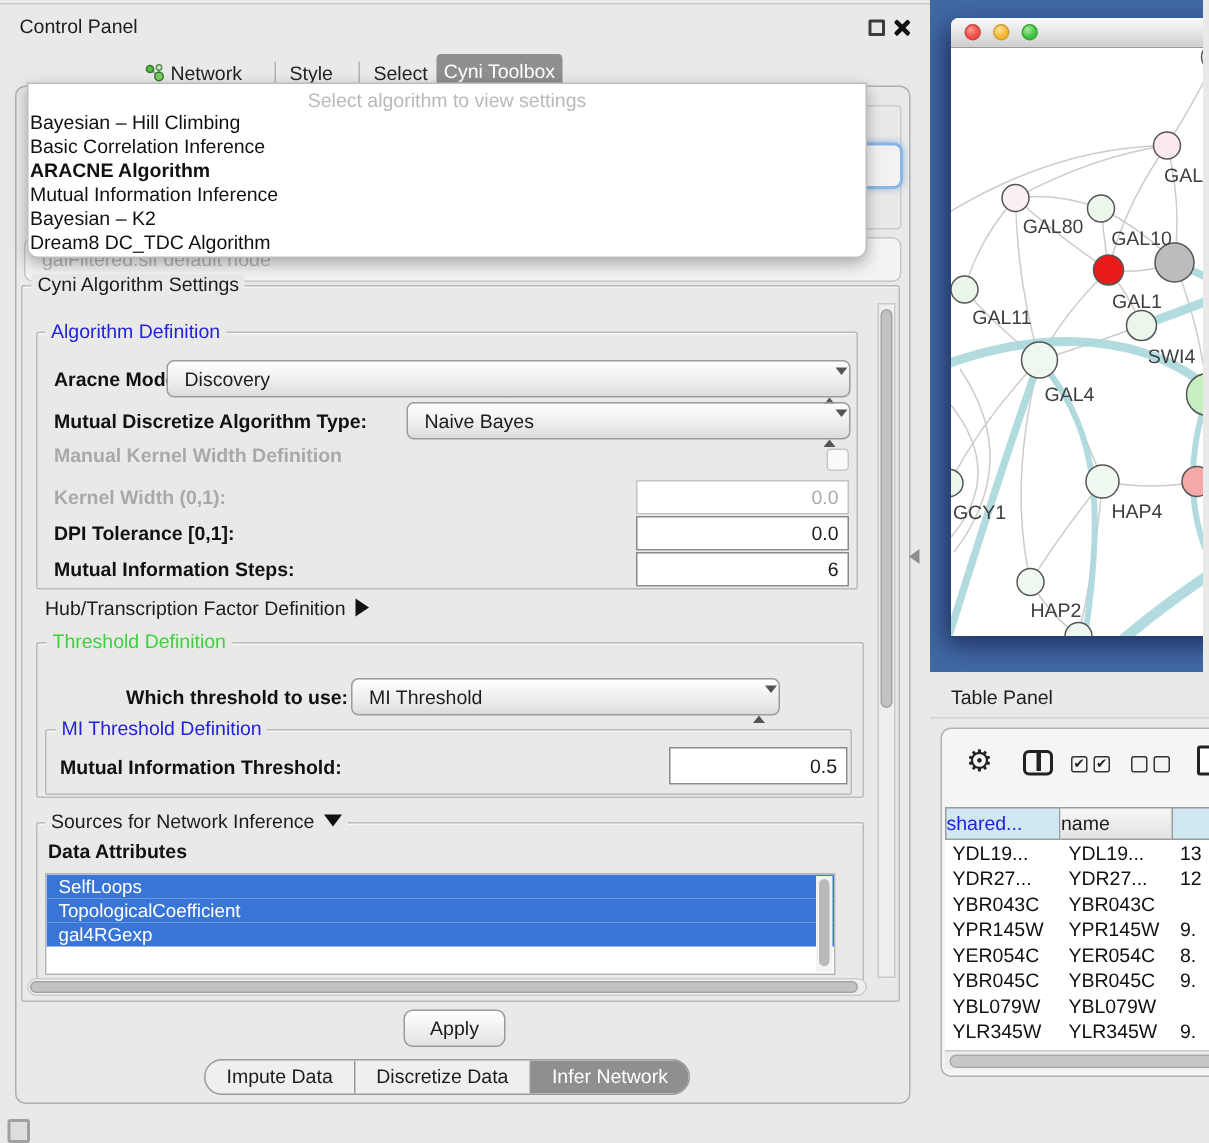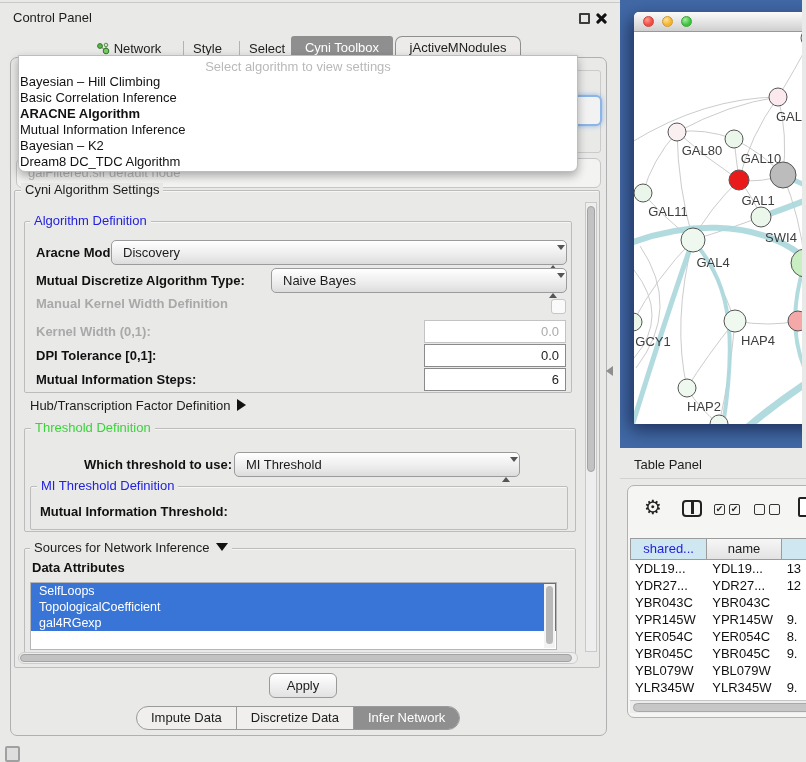--- a/index.html
+++ b/index.html
@@ -13,21 +13,21 @@
   #cp-topline { position:absolute; left:0; top:2px; width:620px; height:1px; background:#c9c9c9; }
   #cp-title { position:absolute; left:13px; top:10px; }
   #float-btn { position:absolute; left:579px; top:13px; width:11px; height:11px; border:2px solid #3c3c3c; border-radius:1px; }
   #close-btn { position:absolute; left:594px; top:11px; width:14px; height:14px; cursor:pointer; }
   #close-btn i, #close-btn b { position:absolute; left:6px; top:1px; width:3px; height:13px; background:#111; border-radius:1px; }
   #close-btn i { transform:rotate(45deg);} #close-btn b { transform:rotate(-45deg);}
 
   
   .toptab { position:absolute; top:40px; height:18px; line-height:18px; color:#222; }
   .tabsep { position:absolute; top:41px; width:1px; height:14px; background:#b3b3b3; }
-  #tab-cyni { position:absolute; left:291px; top:36px; width:102px; height:23px; background:#8f8f8f;
+  #tab-cyni { position:absolute; left:291px; top:36px; width:84px; height:23px; background:#8f8f8f;
      color:#fff; text-align:center; line-height:23px; border-radius:3px 3px 0 0; }
   #tab-jactive { position:absolute; left:395px; top:36px; width:126px; height:22px; background:#ecebe9;
      border:1px solid #8f8f8f; border-bottom:none; border-radius:7px 7px 0 0; text-align:center; line-height:21px; }
 
   #content-frame { position:absolute; left:10px; top:57px; width:597px; height:679px;
      border:1px solid #b0b0b0; border-radius:7px; }
 
   
   #covered-group { position:absolute; left:300px; top:70px; width:301px; height:83px; border:1px solid #cbcbcb; border-radius:3px; }
   #focus-combo { position:absolute; left:558px; top:95px; width:44px; height:31px; border:2px solid #8ab5e4;
@@ -114,21 +114,21 @@
   #tp-toolbar { position:absolute; left:0; top:0; width:100%; height:50px; }
   #gear { position:absolute; left:16px; top:9px; font-size:20px; color:#222; }
   #colicon { position:absolute; left:54px; top:14px; width:20px; height:17px; border:2.5px solid #222; border-radius:4px; }
   #colicon i { position:absolute; left:7px; top:0; width:2.5px; height:12px; background:#222; }
   .cbx { position:absolute; top:18px; width:11px; height:11px; border:1.6px solid #333; border-radius:2px;
      font-size:9px; line-height:9px; text-align:center; color:#222; }
   #docicon { position:absolute; left:170px; top:11px; width:16px; height:20px; border:2px solid #222; border-radius:2px; background:#fff;}
 
   #tp-table { position:absolute; left:2px; top:52px; width:200px; }
   .hrow { display:flex; }
-  .hcell { height:22px; border:1px solid #9c9c9c; border-left:none; text-align:center; line-height:20px;
+  .hcell { height:22px; border:1px solid #9c9c9c; border-left:none; text-align:left; line-height:20px;
      background:linear-gradient(#f6f6f6,#e3e3e3); overflow:hidden; white-space:nowrap; }
   .hcell:first-child { border-left:1px solid #9c9c9c; }
   .hcell.blue { background:#cfe7f0; }
   .trow { display:flex; height:17px; line-height:17px; background:#fff; }
   .tcell { overflow:hidden; white-space:nowrap; padding-left:5px; color:#111; }
   #tp-rows { background:#fff; }
   #tp-hsb { position:absolute; left:2px; top:214px; width:196px; height:13px; background:#ececec; border-top:1px solid #c6c6c6; }
   #tp-hsb .thumb { position:absolute; left:3px; top:2px; width:180px; height:9px; background:#c7c7c7; border:1px solid #a9a9a9; border-radius:5px; }
 </style>
 </head>
@@ -151,21 +151,20 @@
       <circle cx="10" cy="9" r="2.8" fill="#7ccb66" stroke="#2e7a27"></circle>
       <circle cx="10" cy="3" r="1.8" fill="#cfe9c8" stroke="#5a8f4f"></circle>
     </svg>
     <span>Network</span>
   </span>
   <span class="tabsep" style="left:183px"></span>
   <span class="toptab" style="left:193px">Style</span>
   <span class="tabsep" style="left:239px"></span>
   <span class="toptab" style="left:249px">Select</span>
   <div id="tab-cyni">Cyni Toolbox</div>
-  <div id="tab-jactive">jActiveMNodules</div>
 
   <div id="content-frame"></div>
   <div id="covered-group"></div>
   <div id="focus-combo"></div>
   <div id="collection-combo">galFiltered.sif default node</div>
 
   <div class="groupbox" style="left:14px;top:190px;width:586px;height:478px"></div>
   <div class="grouplabel" style="left:21px;top:183px">Cyni Algorithm Settings</div>
 
   <div class="groupbox" style="left:24px;top:221px;width:548px;height:172px"></div>
@@ -204,20 +203,21 @@
 
   <div class="flabel" style="left:84px;top:457px">Which threshold to use:</div>
   <div class="combo" style="left:234px;top:452px;width:286px">
     <span>MI Threshold</span>
     <span class="stepper"><span class="up"></span><span class="dn"></span></span>
   </div>
 
   <div class="groupbox" style="left:30px;top:486px;width:538px;height:44px"></div>
   <div class="grouplabel blue" style="left:37px;top:479px">MI Threshold Definition</div>
   <div class="flabel" style="left:40px;top:504px">Mutual Information Threshold:</div>
+  <div class="field" style="left:446px;top:498px;width:119px;height:25px;line-height:23px">0.5</div>
 
   <div class="groupbox" style="left:24px;top:548px;width:552px;height:108px"></div>
   <div class="grouplabel" style="left:30px;top:541px">
     <span>Sources for Network Inference</span><span class="tri-down"></span>
   </div>
   <div class="flabel" style="left:32px;top:560px">Data Attributes</div>
   <div id="attr-list">
     <div id="attr-items">
         <div class="attr-item" style="background: rgb(56, 117, 215);">SelfLoops</div>
         <div class="attr-item" style="background: rgb(56, 117, 215);">TopologicalCoefficient</div>

